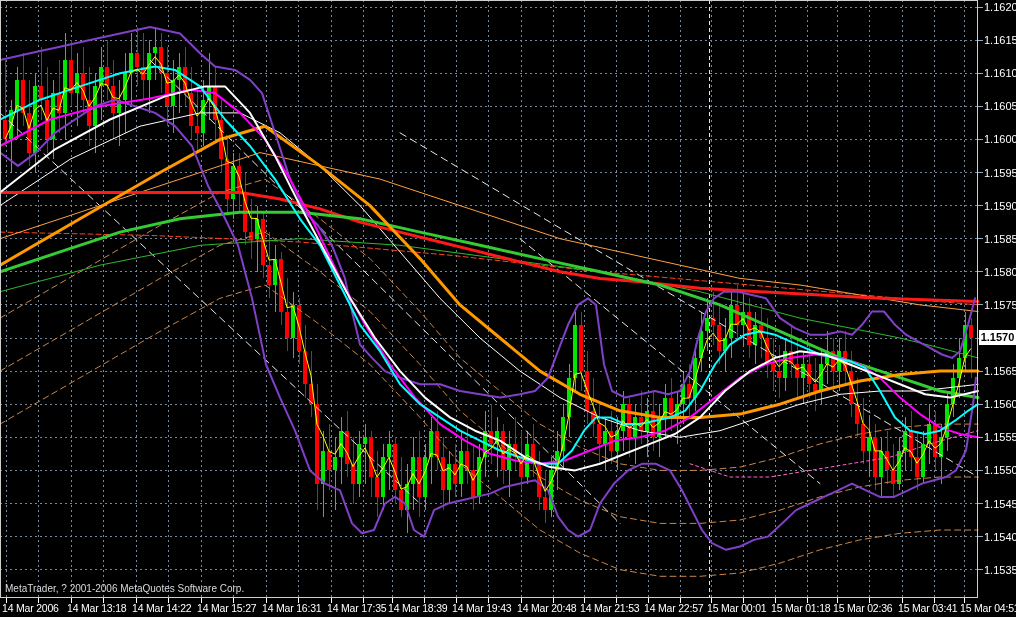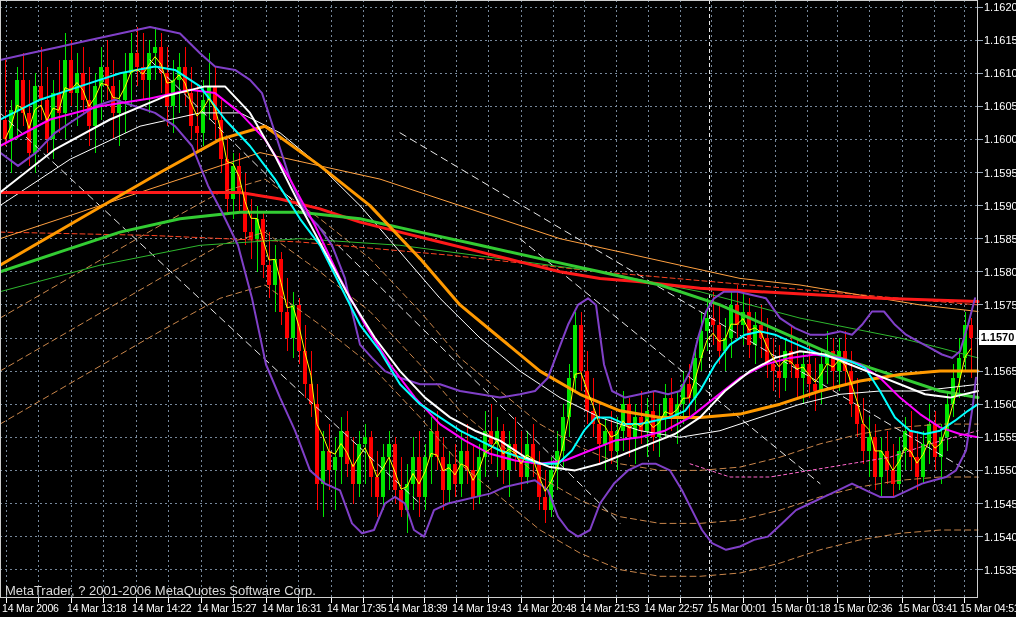--- a/index.html
+++ b/index.html
@@ -1,19 +1,19 @@
 <!DOCTYPE html>
 <html><head>
 <meta charset="utf-8">
 <style>
   html,body{margin:0;padding:0;background:#000;}
   .screen{position:relative;width:1016px;height:617px;background:#000;overflow:hidden;
           font-family:"Liberation Sans",sans-serif;}
   svg{position:absolute;left:0;top:0;display:block;}
-  .copyright{position:absolute;left:5px;top:583px;font-size:13px;color:#d9d9d9;
+  .copyright{position:absolute;left:5px;top:583px;font-size:10px;color:#d9d9d9;
              letter-spacing:0;white-space:nowrap;pointer-events:none;}
   .price-tag{position:absolute;left:979px;width:37px;height:15px;background:#fff;color:#000;
              font-size:11px;line-height:15px;text-align:center;font-weight:bold;}
 </style>
 </head>
 <body>
 
 <div class="screen">
   <svg id="chart" width="1016" height="617">
       <g>

